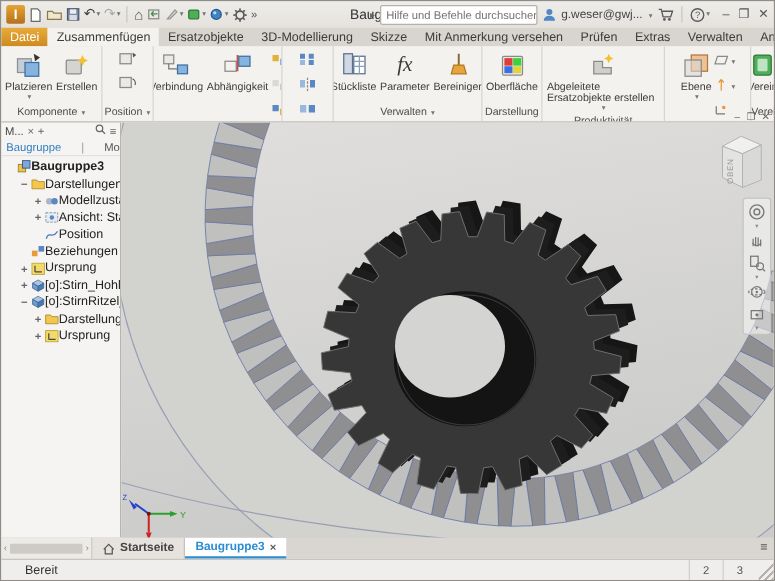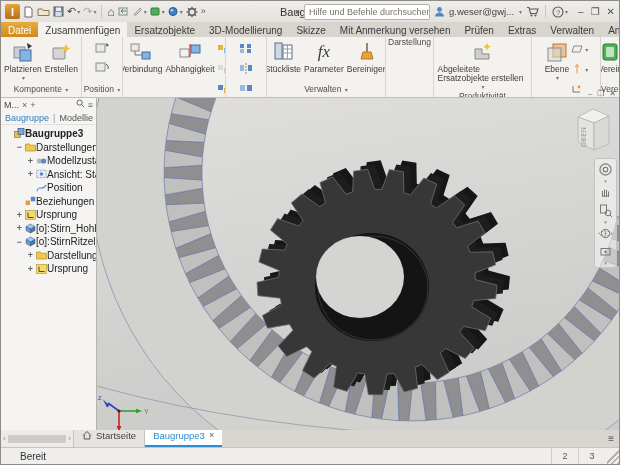--- a/index.html
+++ b/index.html
@@ -35,42 +35,42 @@
   .bigbtn .bicon{height:24px;display:flex;align-items:center;justify-content:center;}
   .smallcol{display:flex;flex-direction:column;justify-content:flex-start;gap:2px;padding-top:1px;}
   .smallrow{display:flex;align-items:center;gap:1px;}
   .fx{font-family:"Liberation Serif",serif;font-style:italic;font-size:17px;color:#3a3a3a;}
   .docwin-ctl{position:absolute;right:3px;bottom:-1px;display:flex;gap:5px;font-size:8px;color:#666;background:transparent;z-index:5;}
   
   .main{flex:1;display:flex;min-height:0;}
   .browser{width:95px;flex:none;background:#f5f4f2;border-right:1px solid #b7b4b0;display:flex;flex-direction:column;overflow:hidden;}
   .bheader{height:13px;display:flex;align-items:center;font-size:9px;color:#444;padding:0 3px;gap:3px;flex:none;}
   .bheader .sp{flex:1;}
-  .btabs{height:13px;display:flex;align-items:center;font-size:9px;padding:0 4px;gap:4px;border-bottom:1px solid #e3e1de;flex:none;white-space:nowrap;}
+  .btabs{height:13px;display:flex;align-items:center;font-size:9px;padding:0 4px;gap:16px;border-bottom:1px solid #e3e1de;flex:none;white-space:nowrap;}
   .btab-active{color:#2f7fc1;}
   .btab-sep{color:#999;}
   .btab{color:#555;}
   .tree{flex:1;overflow:hidden;padding-top:2px;}
   .trow{height:13.5px;display:flex;align-items:center;font-size:10px;color:#222;white-space:nowrap;overflow:hidden;}
   .texp{width:9px;flex:none;text-align:center;font-size:9px;color:#666;font-weight:bold;}
   .ticon{width:12px;flex:none;display:flex;align-items:center;justify-content:center;}
   .tlabel{overflow:hidden;text-overflow:clip;}
   .tbold{font-weight:bold;}
   
   .viewport{flex:1;position:relative;overflow:hidden;background:#d6d6d4;}
   .viewport svg.scene{position:absolute;left:0;top:0;}
   .viewcube{position:absolute;top:4px;right:3px;}
   .navbar{position:absolute;top:60px;right:2px;width:21px;background:rgba(248,248,246,.55);border:1px solid #c3c3c1;border-radius:3px;display:flex;flex-direction:column;align-items:center;padding:2px 0;gap:1px;}
   .navbtn{width:17px;height:17px;display:flex;align-items:center;justify-content:center;}
   .nav-sep{font-size:5px;color:#8a8a88;line-height:4px;}
   
   .tabbar{height:17px;background:#d9d5d0;display:flex;align-items:stretch;flex:none;font-size:9.5px;}
   .bscroll{width:68px;flex:none;background:#ecebe8;border-right:1px solid #c6c3be;display:flex;align-items:center;padding:0 2px;gap:2px;color:#888;font-size:8px;}
   .bthumb{flex:1;height:8px;background:#cecbc6;border-radius:1px;}
-  .dtab{display:flex;align-items:flex-start;gap:4px;padding:0 8px;color:#444;}
+  .dtab{display:flex;align-items:center;gap:4px;padding:0 8px;color:#444;font-weight:bold;}
   .dtab.home{background:#e6e3df;border-right:1px solid #c6c3be;}
   .dtab.active{background:#fff;color:#2a8dd4;border-bottom:2px solid #2a8dd4;}
   .dtab .close{color:#555;font-size:9px;}
   .tab-burger{margin-left:auto;color:#555;display:flex;align-items:center;padding:0 5px;font-size:10px;}
   
   .statusbar{height:16px;background:#efeeec;border-top:1px solid #c8c5c0;display:flex;align-items:center;font-size:10px;color:#333;flex:none;}
   .status-msg{padding:0 19px;}
   .scell{width:26px;text-align:center;border-left:1px solid #d2cfca;color:#555;font-size:9px;align-self:stretch;display:flex;align-items:center;justify-content:center;}
   .sgrip{width:12px;align-self:stretch;margin-left:2px;background:
      linear-gradient(135deg,transparent 50%, #b5b2ad 50%, #b5b2ad 58%, transparent 58%, transparent 70%, #b5b2ad 70%, #b5b2ad 78%, transparent 78%, transparent 90%, #b5b2ad 90%);}
@@ -323,20 +323,34 @@
                 <path d="M5,11 h8 l2,7 h-12 z" fill="#e8a33d" stroke="#b07a1e"></path>
               </svg>
             </span>
           <span>Bereinigen</span>
         </div>
       </div>
       <div class="rlabel"><span>Verwalten</span> <span class="mini-arrow">▾</span></div>
     </div>
 
     <div class="rgroup" style="width:47px">
+      <div class="rbody">
+        <div class="bigbtn">
+          <span class="bicon">
+              <svg width="22" height="22">
+                <rect x="3" y="4" width="16" height="15" rx="1" fill="#e8e8e6" stroke="#8a8a88"></rect>
+                <rect x="4.5" y="5.5" width="6.5" height="6" fill="#e23b3b"></rect>
+                <rect x="11.5" y="5.5" width="6.5" height="6" fill="#3bd23b"></rect>
+                <rect x="4.5" y="12" width="6.5" height="5.5" fill="#3b6fe2"></rect>
+                <rect x="11.5" y="12" width="6.5" height="5.5" fill="#e2d23b"></rect>
+              </svg>
+            </span>
+          <span>Oberfläche</span>
+        </div>
+      </div>
       <div class="rlabel">Darstellung</div>
     </div>
 
     <div class="rgroup" style="width:97px">
       <div class="rbody">
         <div class="bigbtn" style="width:90px">
           <span class="bicon">
               <svg width="24" height="22">
                 <path d="M4,8 v10 h14 v-5 h-7 v-5 z" fill="#cfcfcd" stroke="#8a8a88"></path>
                 <path d="M16,2 l1.2,2.6 2.6,1.2 -2.6,1.2 -1.2,2.6 -1.2,-2.6 -2.6,-1.2 2.6,-1.2 z" fill="#f3c032"></path>

